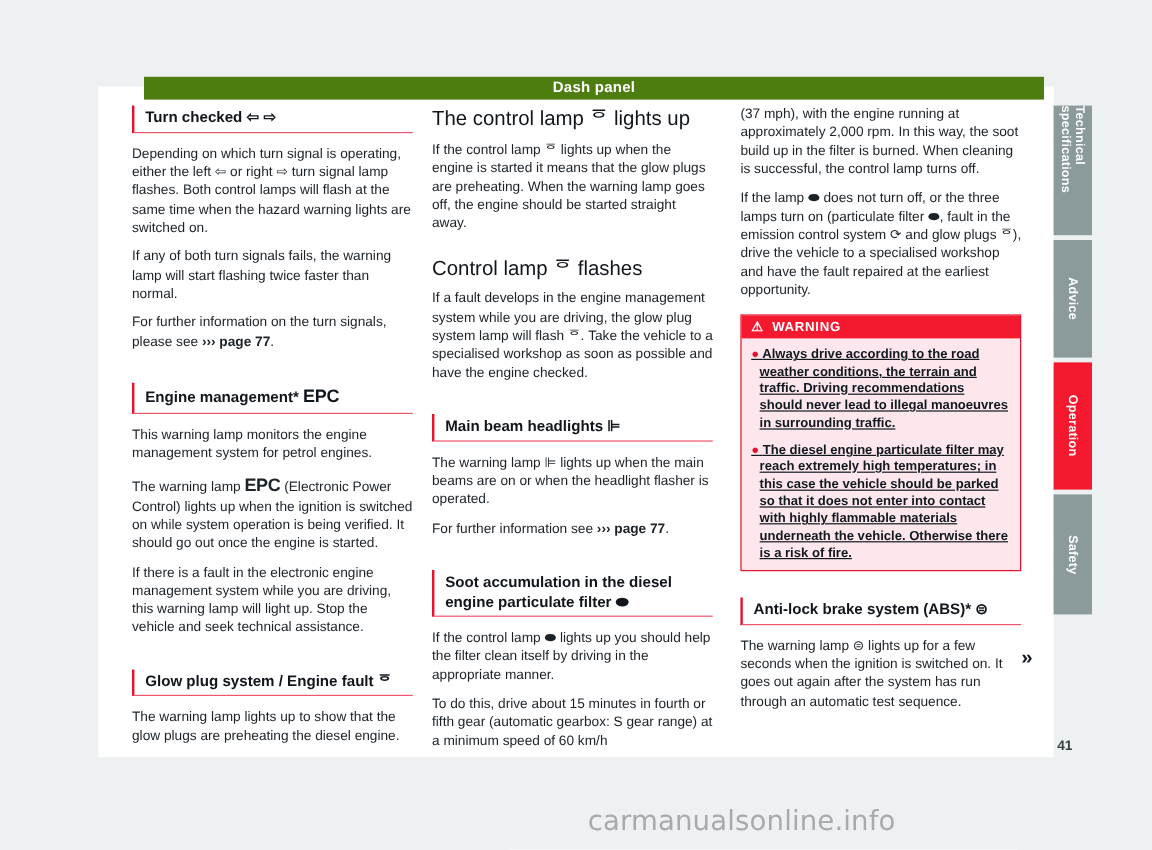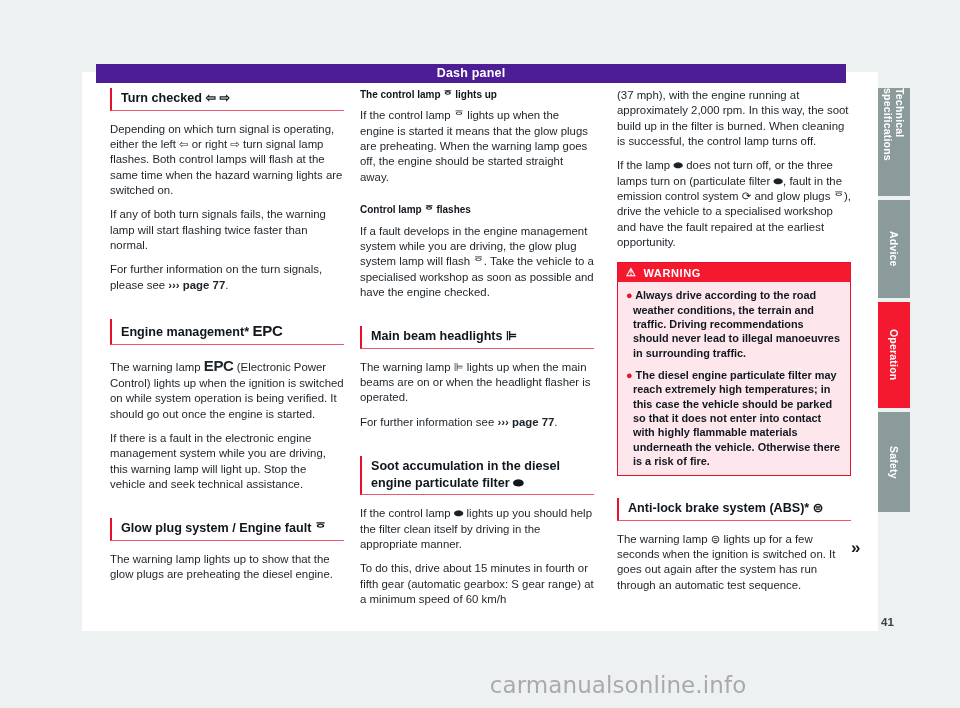--- a/index.html
+++ b/index.html
@@ -15,23 +15,23 @@
   #page-sheet{
     position:absolute;
     left:82px; top:72px;
     width:796px; height:559px;
     background:#ffffff;
   }
 
   
   #running-head{
     position:absolute;
-    left:96px; top:64px;
+    left:120px; top:64px;
     width:750px; height:19px;
-    background:#4c1d95;
+    background:#4d7c0f;
     color:#ffffff;
     font-weight:bold;
     font-size:12.5px;
     line-height:19px;
     text-align:center;
     letter-spacing:.2px;
   }
 
   
   .col{
@@ -61,22 +61,22 @@
   p{
     margin:0 0 9px 0;
     font-size:11.4px;
     line-height:1.345;
     color:#1b2228;
   }
   p.last{margin-bottom:0;}
 
   .sub-head{
     margin:0 0 7px 0;
-    font-size:10px;
-    font-weight:bold;
+    font-size:17px;
+    font-weight:normal;
     color:#10161c;
     line-height:1.345;
   }
   .sub-head.spaced{margin-top:18px;}
   .epc{font-weight:bold;font-size:15px;letter-spacing:-0.3px;}
   .ref{font-weight:bold;}
 
   
   .warn-box{
     margin-top:12px;
@@ -98,20 +98,21 @@
     padding:6px 8px 7px 8px;
   }
   .warn-body p{
     font-size:10.9px;
     font-weight:bold;
     color:#111820;
     line-height:1.315;
     margin:0 0 8px 0;
     text-indent:-7px;
     padding-left:7px;
+    text-decoration:underline;
   }
   .warn-body p:last-child{margin-bottom:0;}
   .bullet{color:#e8112d;font-weight:bold;}
 
   
   #cont-chevron{
     position:absolute;
     left:851px; top:538px;
     font-size:17px;
     font-weight:bold;
@@ -182,20 +183,21 @@
 
   <p>Depending on which turn signal is operating, either the left ⇦ or right ⇨ turn signal lamp flashes. Both control lamps will flash at the same time when the hazard warning lights are switched on.</p>
   <p>If any of both turn signals fails, the warning lamp will start flashing twice faster than normal.</p>
   <p>For further information on the turn signals, please see <span class="ref">››› page 77</span>.</p>
 
   <div class="sec-head second">
     <span>Engine management*</span>
     <span class="epc">EPC</span>
   </div>
 
+  <p>This warning lamp monitors the engine management system for petrol engines.</p>
   <p>The warning lamp <span class="epc">EPC</span> (Electronic Power Control) lights up when the ignition is switched on while system operation is being verified. It should go out once the engine is started.</p>
   <p>If there is a fault in the electronic engine management system while you are driving, this warning lamp will light up. Stop the vehicle and seek technical assistance.</p>
 
   <div class="sec-head second">
     <span>Glow plug system / Engine fault</span>
     <span>ᅙ</span>
   </div>
 
   <p class="last">The warning lamp lights up to show that the glow plugs are preheating the diesel engine.</p>
 </div>

